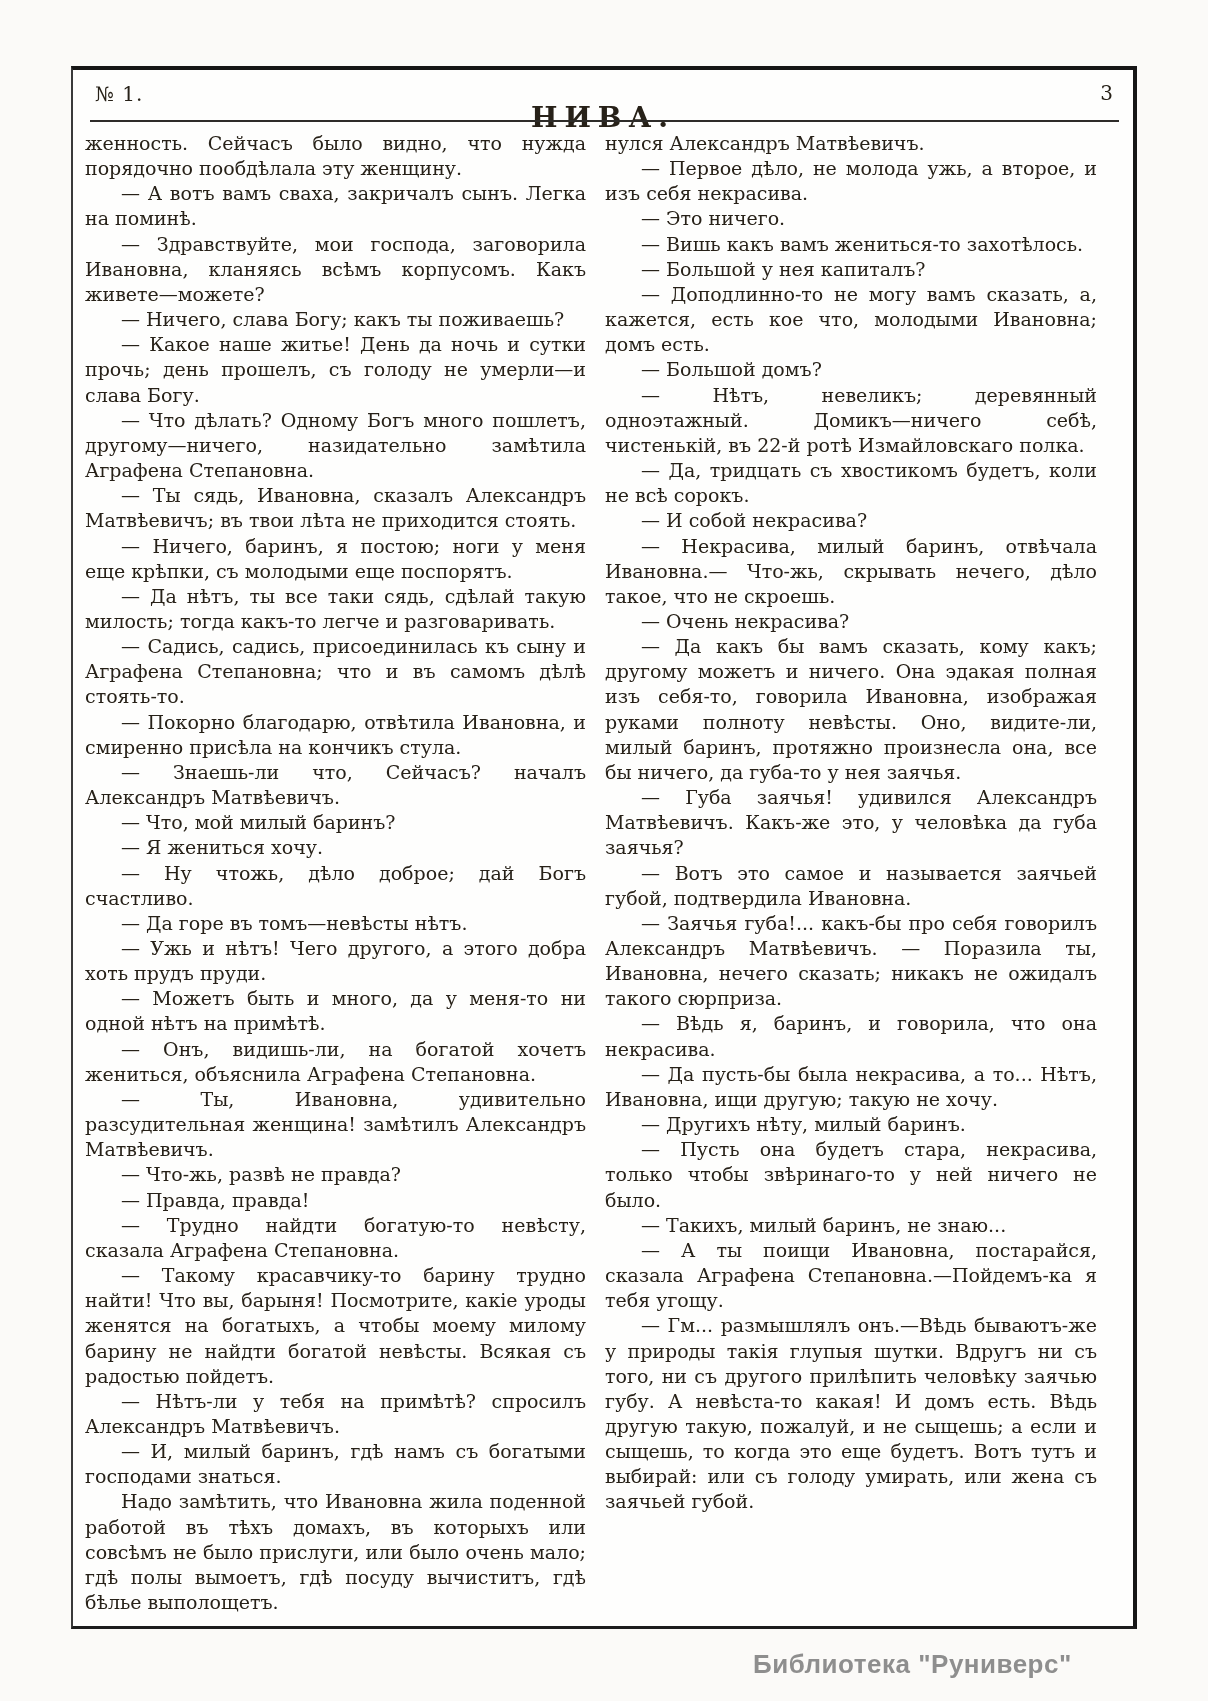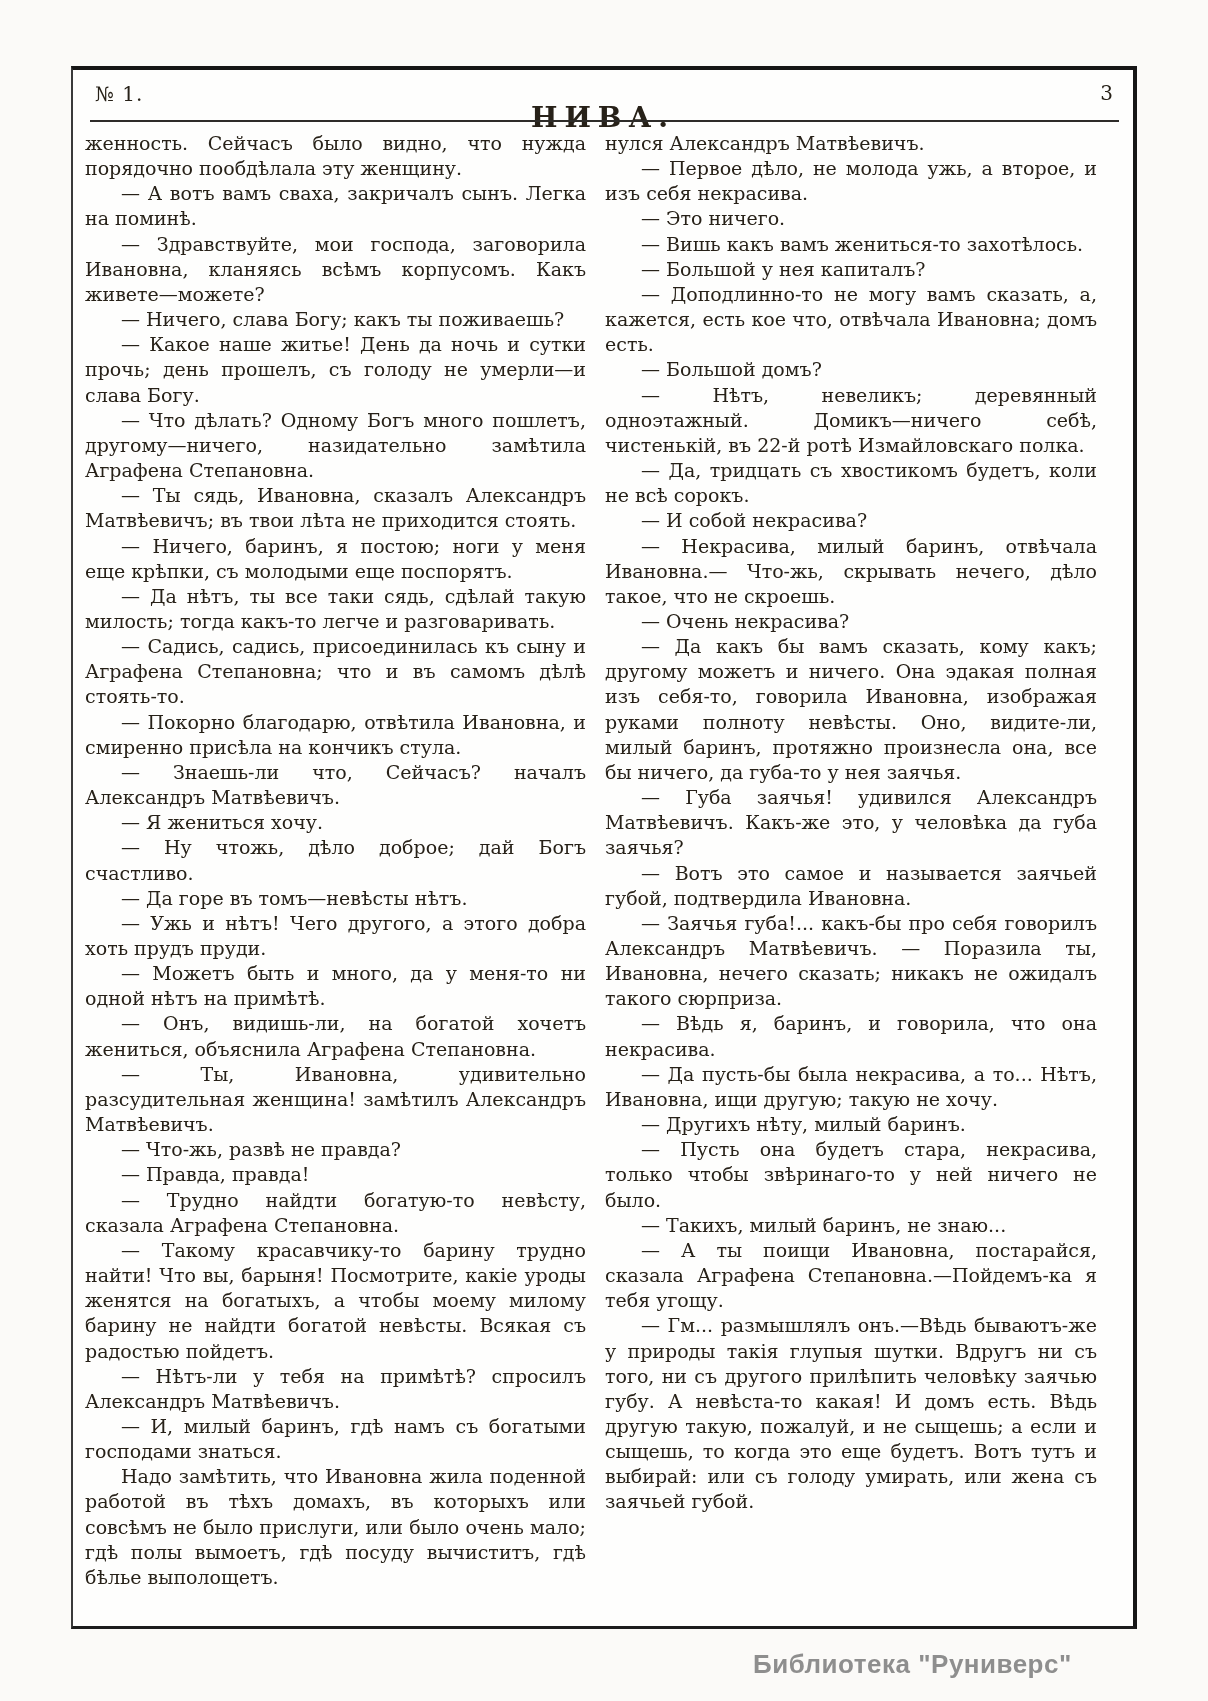--- a/index.html
+++ b/index.html
@@ -83,20 +83,21 @@
         <p class="para indent">— Здравствуйте, мои господа, заговорила Ивановна, кланяясь всѣмъ корпусомъ. Какъ живете—можете?</p>
         <p class="para indent">— Ничего, слава Богу; какъ ты поживаешь?</p>
         <p class="para indent">— Какое наше житье! День да ночь и сутки прочь; день прошелъ, съ голоду не умерли—и слава Богу.</p>
         <p class="para indent">— Что дѣлать? Одному Богъ много пошлетъ, другому—ничего, назидательно замѣтила Аграфена Степановна.</p>
         <p class="para indent">— Ты сядь, Ивановна, сказалъ Александръ Матвѣевичъ; въ твои лѣта не приходится стоять.</p>
         <p class="para indent">— Ничего, баринъ, я постою; ноги у меня еще крѣпки, съ молодыми еще поспорятъ.</p>
         <p class="para indent">— Да нѣтъ, ты все таки сядь, сдѣлай такую милость; тогда какъ-то легче и разговаривать.</p>
         <p class="para indent">— Садись, садись, присоединилась къ сыну и Аграфена Степановна; что и въ самомъ дѣлѣ стоять-то.</p>
         <p class="para indent">— Покорно благодарю, отвѣтила Ивановна, и смиренно присѣла на кончикъ стула.</p>
         <p class="para indent">— Знаешь-ли что, Сейчасъ? началъ Александръ Матвѣевичъ.</p>
+        <p class="para indent">— Что, мой милый баринъ?</p>
         <p class="para indent">— Я жениться хочу.</p>
         <p class="para indent">— Ну чтожь, дѣло доброе; дай Богъ счастливо.</p>
         <p class="para indent">— Да горе въ томъ—невѣсты нѣтъ.</p>
         <p class="para indent">— Ужь и нѣтъ! Чего другого, а этого добра хоть прудъ пруди.</p>
         <p class="para indent">— Можетъ быть и много, да у меня-то ни одной нѣтъ на примѣтѣ.</p>
         <p class="para indent">— Онъ, видишь-ли, на богатой хочетъ жениться, объяснила Аграфена Степановна.</p>
         <p class="para indent">— Ты, Ивановна, удивительно разсудительная женщина! замѣтилъ Александръ Матвѣевичъ.</p>
         <p class="para indent">— Что-жь, развѣ не правда?</p>
         <p class="para indent">— Правда, правда!</p>
         <p class="para indent">— Трудно найдти богатую-то невѣсту, сказала Аграфена Степановна.</p>
@@ -104,21 +105,21 @@
         <p class="para indent">— Нѣтъ-ли у тебя на примѣтѣ? спросилъ Александръ Матвѣевичъ.</p>
         <p class="para indent">— И, милый баринъ, гдѣ намъ съ богатыми господами знаться.</p>
         <p class="para indent">Надо замѣтить, что Ивановна жила поденной работой въ тѣхъ домахъ, въ которыхъ или совсѣмъ не было прислуги, или было очень мало; гдѣ полы вымоетъ, гдѣ посуду вычиститъ, гдѣ бѣлье выполощетъ.</p>
       </div>
     <div class="column right">
         <p class="para">нулся Александръ Матвѣевичъ.</p>
         <p class="para indent">— Первое дѣло, не молода ужь, а второе, и изъ себя некрасива.</p>
         <p class="para indent">— Это ничего.</p>
         <p class="para indent">— Вишь какъ вамъ жениться-то захотѣлось.</p>
         <p class="para indent">— Большой у нея капиталъ?</p>
-        <p class="para indent">— Доподлинно-то не могу вамъ сказать, а, кажется, есть кое что, отвѣчала Ивановна; домъ есть.</p>
+        <p class="para indent">— Доподлинно-то не могу вамъ сказать, а, кажется, есть кое что, молодыми Ивановна; домъ есть.</p>
         <p class="para indent">— Большой домъ?</p>
         <p class="para indent">— Нѣтъ, невеликъ; деревянный одноэтажный. Домикъ—ничего себѣ, чистенькій, въ 22-й ротѣ Измайловскаго полка.</p>
         <p class="para indent">— Да, тридцать съ хвостикомъ будетъ, коли не всѣ сорокъ.</p>
         <p class="para indent">— И собой некрасива?</p>
         <p class="para indent">— Некрасива, милый баринъ, отвѣчала Ивановна.— Что-жь, скрывать нечего, дѣло такое, что не скроешь.</p>
         <p class="para indent">— Очень некрасива?</p>
         <p class="para indent">— Да какъ бы вамъ сказать, кому какъ; другому можетъ и ничего. Она эдакая полная изъ себя-то, говорила Ивановна, изображая руками полноту невѣсты. Оно, видите-ли, милый баринъ, протяжно произнесла она, все бы ничего, да губа-то у нея заячья.</p>
         <p class="para indent">— Губа заячья! удивился Александръ Матвѣевичъ. Какъ-же это, у человѣка да губа заячья?</p>
         <p class="para indent">— Вотъ это самое и называется заячьей губой, подтвердила Ивановна.</p>
         <p class="para indent">— Заячья губа!... какъ-бы про себя говорилъ Александръ Матвѣевичъ. — Поразила ты, Ивановна, нечего сказать; никакъ не ожидалъ такого сюрприза.</p>

